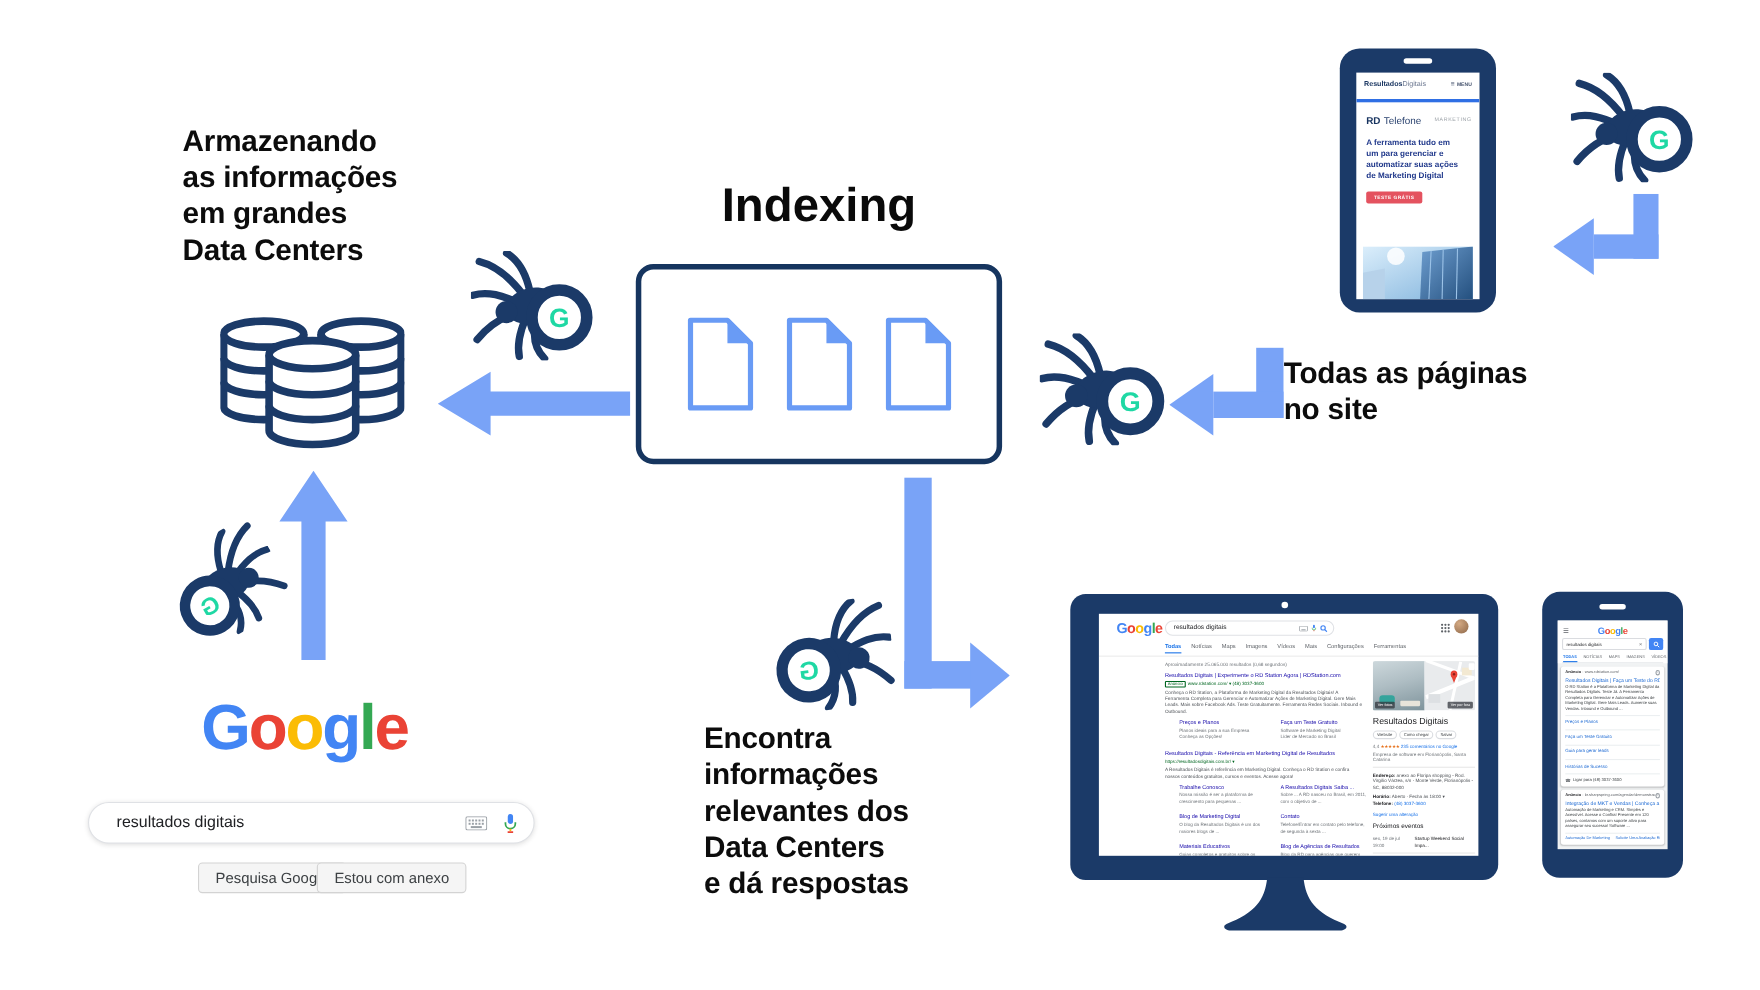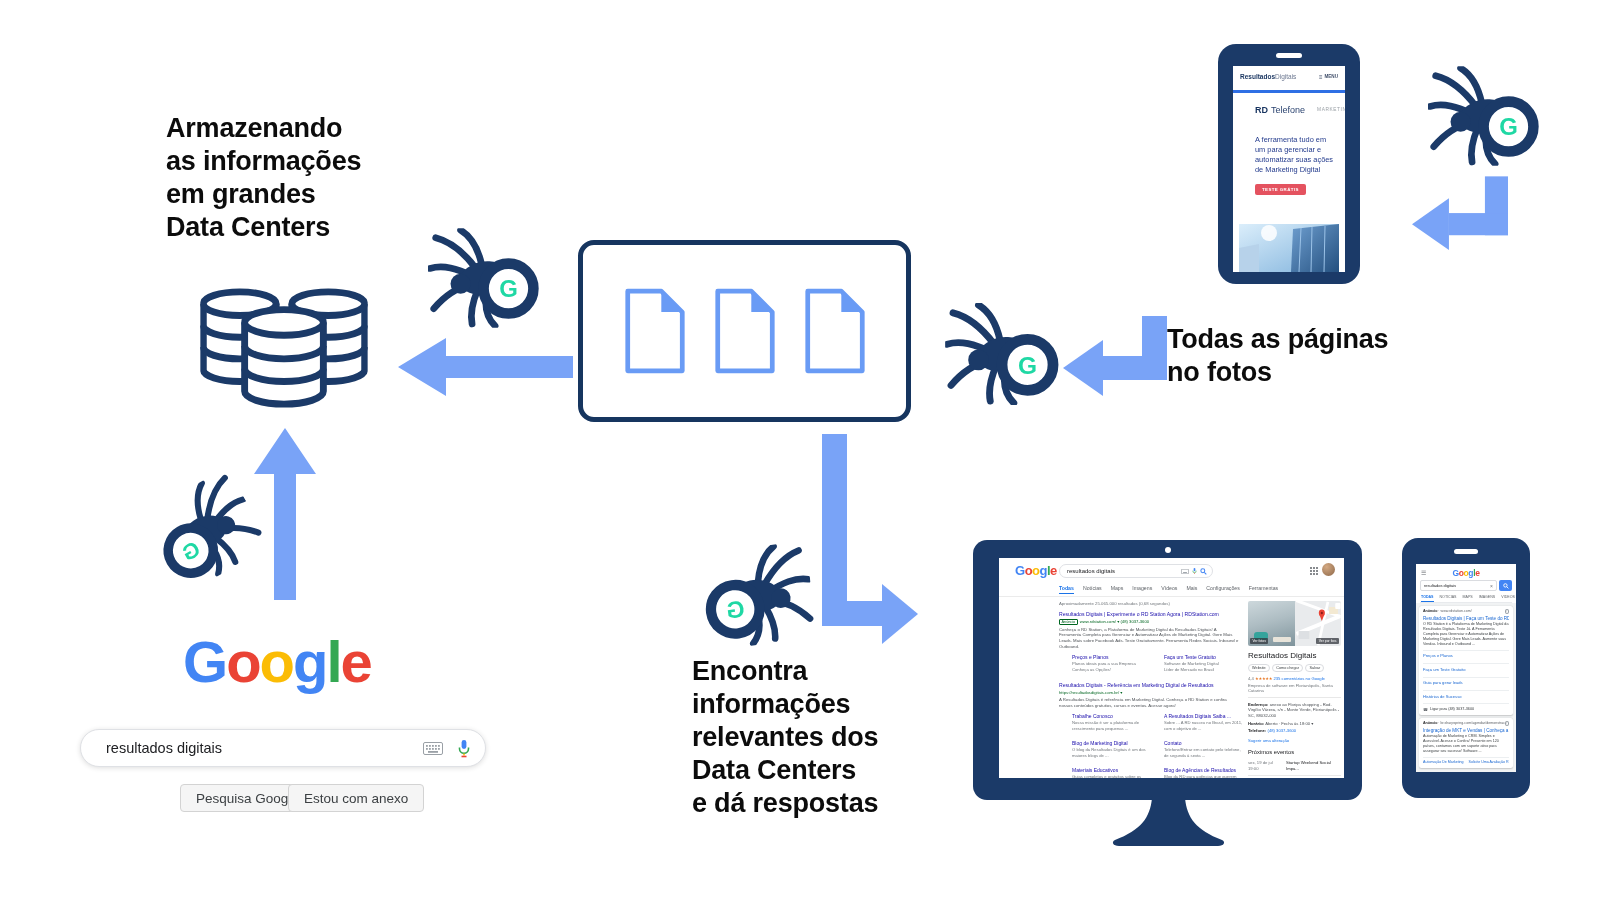--- a/index.html
+++ b/index.html
@@ -25,27 +25,27 @@
   .screen{position:absolute;background:#fff;overflow:hidden}
 
   
   .p1-header{display:flex;justify-content:space-between;align-items:center;padding:7px 7px 0 7px}
   .p1-brand{font-size:6.5px;color:#17335f}
   .p1-brand b{font-weight:700}
   .p1-brand span{font-weight:400;color:#6b7790}
   .p1-menu{font-size:4.6px;color:#42506b;font-weight:700;display:flex;gap:2px;align-items:center}
   .p1-menu .bars{font-size:6px;line-height:4px}
   .p1-rule{height:2.5px;background:#2f6fe4;margin-top:10px}
-  .p1-main{padding:12px 9px 0 22px}
+  .p1-main{padding:12px 9px 0 9px}
   .rd-row{display:flex;align-items:center;gap:3px}
   .rd-rd{font-size:9px;font-weight:800;color:#17335f}
   .rd-station{font-size:9px;font-weight:400;color:#2c4470}
   .rd-div{width:1px;height:10px;background:#c3c8d2;margin:0 3px}
   .rd-mkt{font-size:4.8px;color:#9aa0a6;letter-spacing:.6px}
-  .p1-headline{margin-top:20px;font-size:7.4px;line-height:10px;font-weight:400;color:#223a8c;
+  .p1-headline{margin-top:10px;font-size:7.4px;line-height:10px;font-weight:700;color:#223a8c;
        white-space:pre-line}
   .p1-cta{display:inline-block;margin-top:9px;background:#e4525f;color:#fff;font-size:4.4px;
        letter-spacing:.4px;padding:3px 7px;border-radius:2px;font-weight:700}
   .p1-photo{position:absolute;left:6px;right:6px;bottom:0;height:48px}
 
   
   .glogo{position:absolute;font-weight:700;letter-spacing:-2px}
   .gl0{color:#4285F4}.gl1{color:#EA4335}.gl2{color:#FBBC05}.gl3{color:#4285F4}
   .gl4{color:#34A853}.gl5{color:#EA4335}
   .home-logo{left:183px;top:628px;font-size:58px}
@@ -215,20 +215,21 @@
         <use href="#spider-sym"></use>
       </svg>
   </div>
 
   <div class="abs" style="left:398px;top:336px;width:175px;height:62px">
     <svg width="175" height="62" viewBox="0 0 175 62">
       <polygon fill="#79a3f7" points="0,31 48,2 48,20 175,20 175,42 48,42 48,60"></polygon>
     </svg>
   </div>
 
+  <div class="indexing-title">Indexing</div>
   <div class="index-box">
     <svg width="68" height="86" viewBox="0 0 64 82">
         <use href="#doc-sym"></use>
       </svg>
     <svg width="68" height="86" viewBox="0 0 64 82">
         <use href="#doc-sym"></use>
       </svg>
     <svg width="68" height="86" viewBox="0 0 64 82">
         <use href="#doc-sym"></use>
       </svg>
@@ -240,21 +241,21 @@
       </svg>
   </div>
 
   <div class="abs" style="left:1063px;top:316px;width:104px;height:82px">
     <svg width="104" height="82" viewBox="0 0 104 82">
         <use href="#arrow-elbow-left"></use>
       </svg>
   </div>
 
   <div class="big" style="left:1167px;top:323px">Todas as páginas
-no fotos</div>
+no site</div>
 
   <div class="device" style="left:1218px;top:44px;width:142px;height:240px;border-radius:18px">
     <div class="speaker" style="top:9px;width:26px;height:5px"></div>
     <div class="screen" style="left:15px;top:22px;width:112px;height:206px">
       <div class="p1-header">
         <div class="p1-brand"><b>Resultados</b><span>Digitais</span></div>
         <div class="p1-menu">
           <span class="bars">≡</span>
           <span>MENU</span>
         </div>
@@ -365,21 +366,21 @@
       </g>
     </svg>
   </div>
 
   <div class="abs" style="left:700px;top:546px;width:112px;height:100px;transform:rotate(-8deg) scaleX(-1)">
     <svg width="112" height="100" viewBox="0 0 120 104">
         <use href="#spider-sym"></use>
       </svg>
   </div>
 
-  <div class="big" style="left:692px;top:655px">Encontra
+  <div class="big" style="left:640px;top:655px">Encontra
 informações
 relevantes dos
 Data Centers
 e dá respostas</div>
 
   <div class="device" style="left:973px;top:540px;width:389px;height:260px;border-radius:14px">
     <div class="cam"></div>
     <div class="screen m-screen">
 
       <div class="ms-logo glogo">

